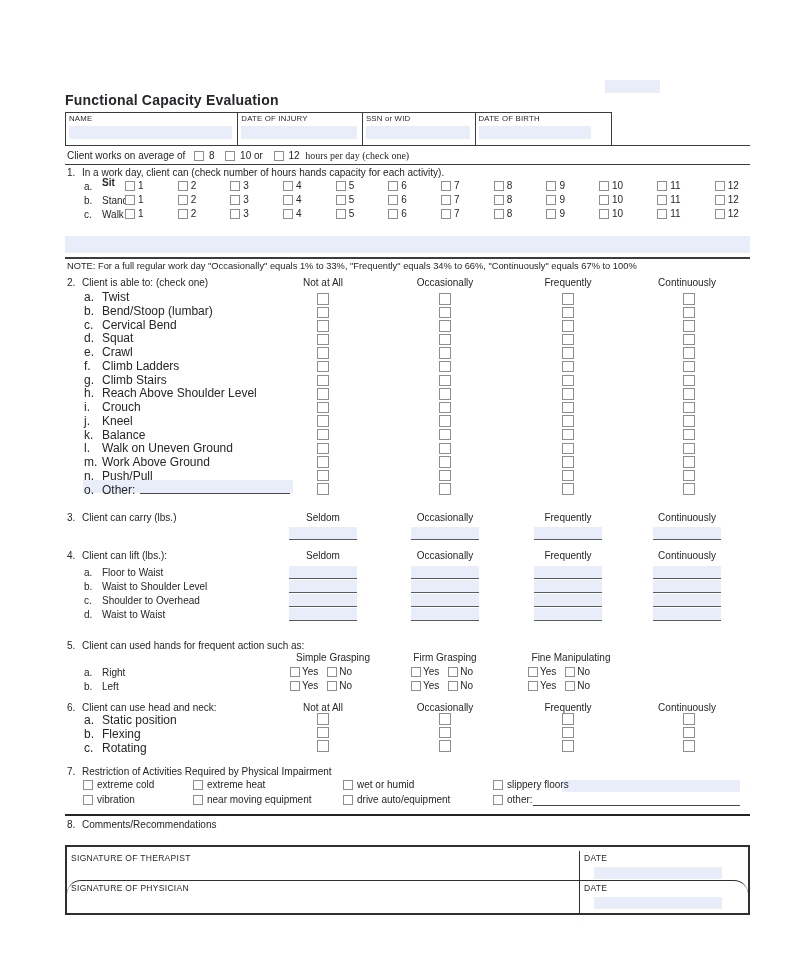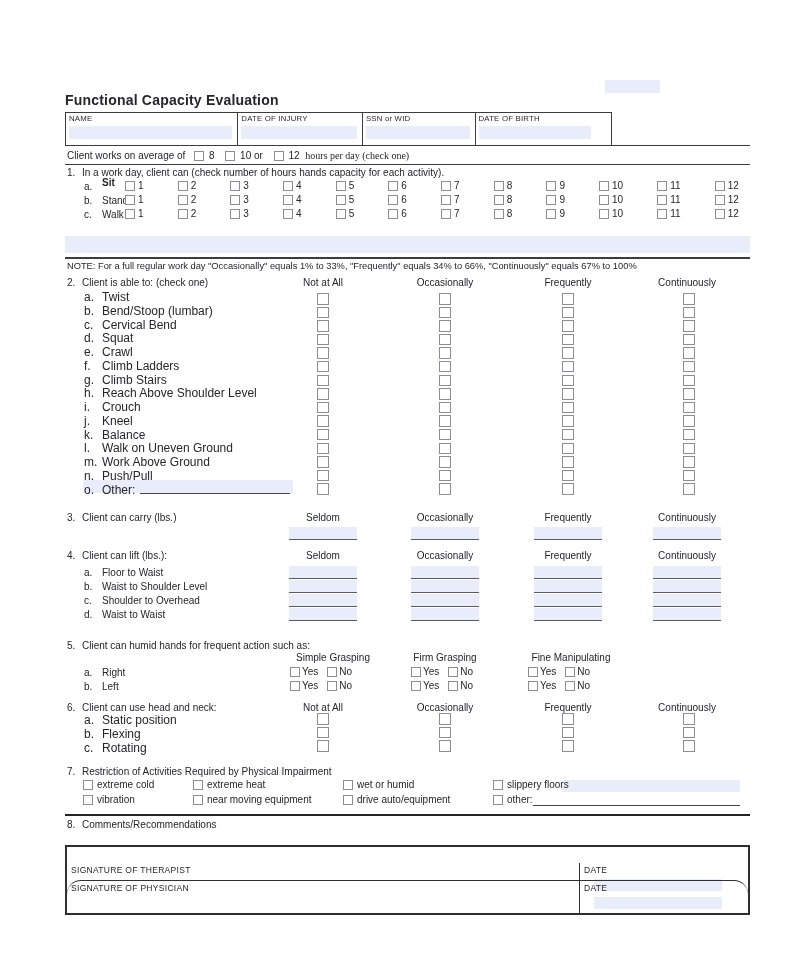--- a/index.html
+++ b/index.html
@@ -282,21 +282,21 @@
   <div class="field" style="top:594px;left:588px;"></div>
 
   <div class="abs fs10 letter" style="top:609px;">d.</div>
   <div class="abs fs10 lab" style="top:609px;">Waist to Waist</div>
   <div class="field" style="top:608px;left:224px;"></div>
   <div class="field" style="top:608px;left:346px;"></div>
   <div class="field" style="top:608px;left:469px;"></div>
   <div class="field" style="top:608px;left:588px;"></div>
 
   <div class="abs fs10 secnum" style="top:640px;">5.</div>
-  <div class="abs fs10 sectitle" style="top:640px;">Client can humid hands for frequent action such as:</div>
+  <div class="abs fs10 sectitle" style="top:640px;">Client can used hands for frequent action such as:</div>
   <div class="colhead" style="top:652px;left:203px;">Simple Grasping</div>
   <div class="colhead" style="top:652px;left:315px;">Firm Grasping</div>
   <div class="colhead" style="top:652px;left:441px;">Fine Manipulating</div>
 
   <div class="abs fs10 letter" style="top:667px;">a.</div>
   <div class="abs fs10 lab" style="top:667px;">Right</div>
   <div class="ynpair" style="top:666px;left:225px;"><span class="cb"></span><span>Yes</span><span class="gap"></span><span class="cb"></span><span>No</span></div>
   <div class="ynpair" style="top:666px;left:346px;"><span class="cb"></span><span>Yes</span><span class="gap"></span><span class="cb"></span><span>No</span></div>
   <div class="ynpair" style="top:666px;left:463px;"><span class="cb"></span><span>Yes</span><span class="gap"></span><span class="cb"></span><span>No</span></div>
 
@@ -353,21 +353,21 @@
   <div class="r7item" style="top:794px;left:18px;"><span class="cb"></span><span>vibration</span></div>
   <div class="r7item" style="top:794px;left:128px;"><span class="cb"></span><span>near moving equipment</span></div>
   <div class="r7item" style="top:794px;left:278px;"><span class="cb"></span><span>drive auto/equipment</span></div>
   <div class="r7item" style="top:794px;left:428px;"><span class="cb"></span><span>other:</span></div>
 
   <div class="hl" style="top:814px;border-top-width:2.6px;border-top-color:#232329;"></div>
   <div class="abs fs10 secnum" style="top:819px;">8.</div>
   <div class="abs fs10 sectitle" style="top:819px;">Comments/Recommendations</div>
 
   <div class="sigtable">
-    <div class="sigrow" style="top:16px;">
+    <div class="sigrow" style="top:4px;">
       <div class="sigcell left">
         <div class="siglabel">SIGNATURE OF THERAPIST</div>
       </div>
       <div class="sigcell right">
         <div class="siglabel">DATE</div>
         <div class="datefield"></div>
       </div>
     </div>
     <div class="sigrow r2">
       <div class="sigcell left">

